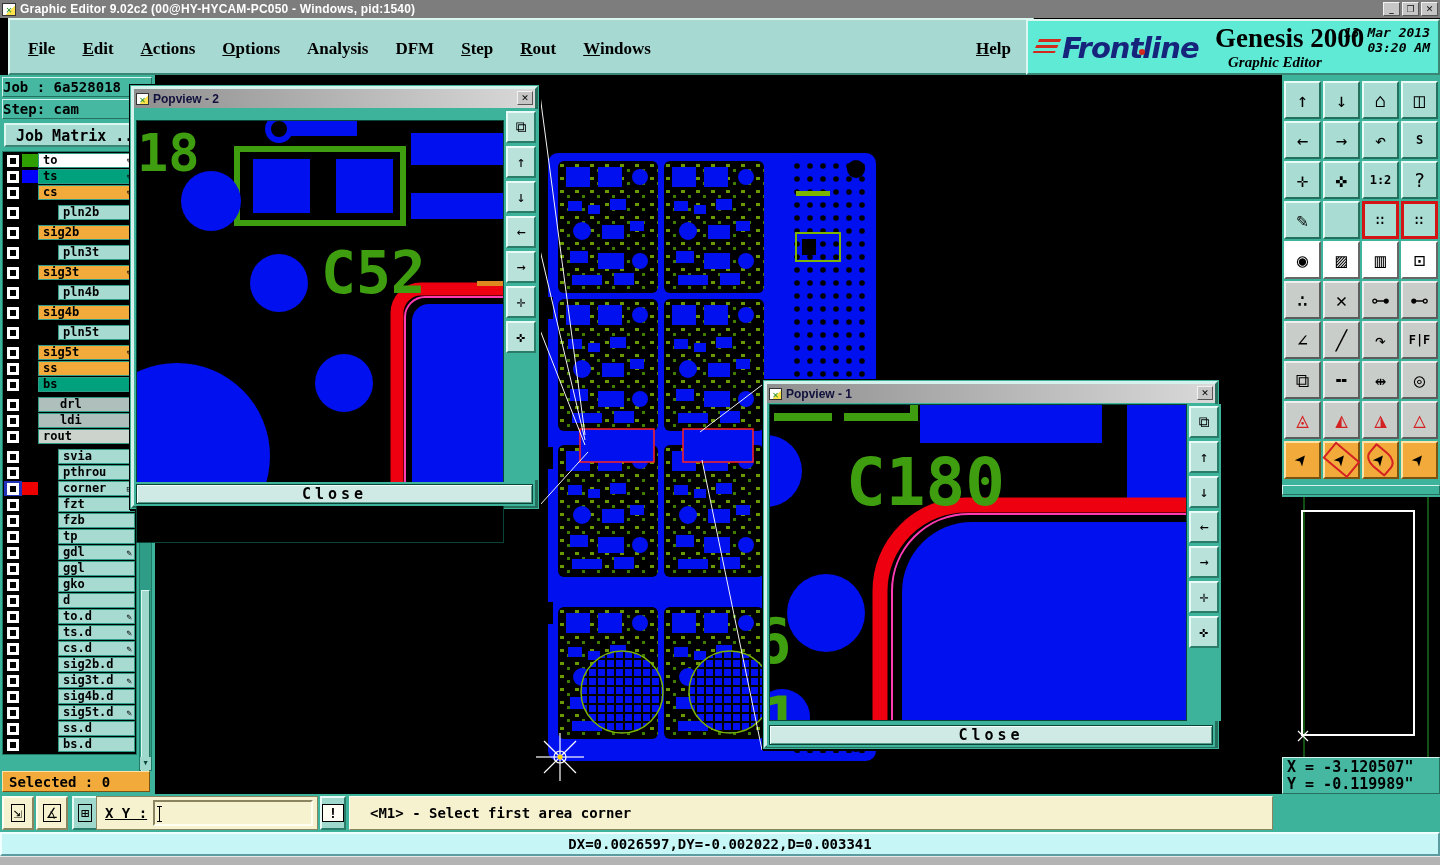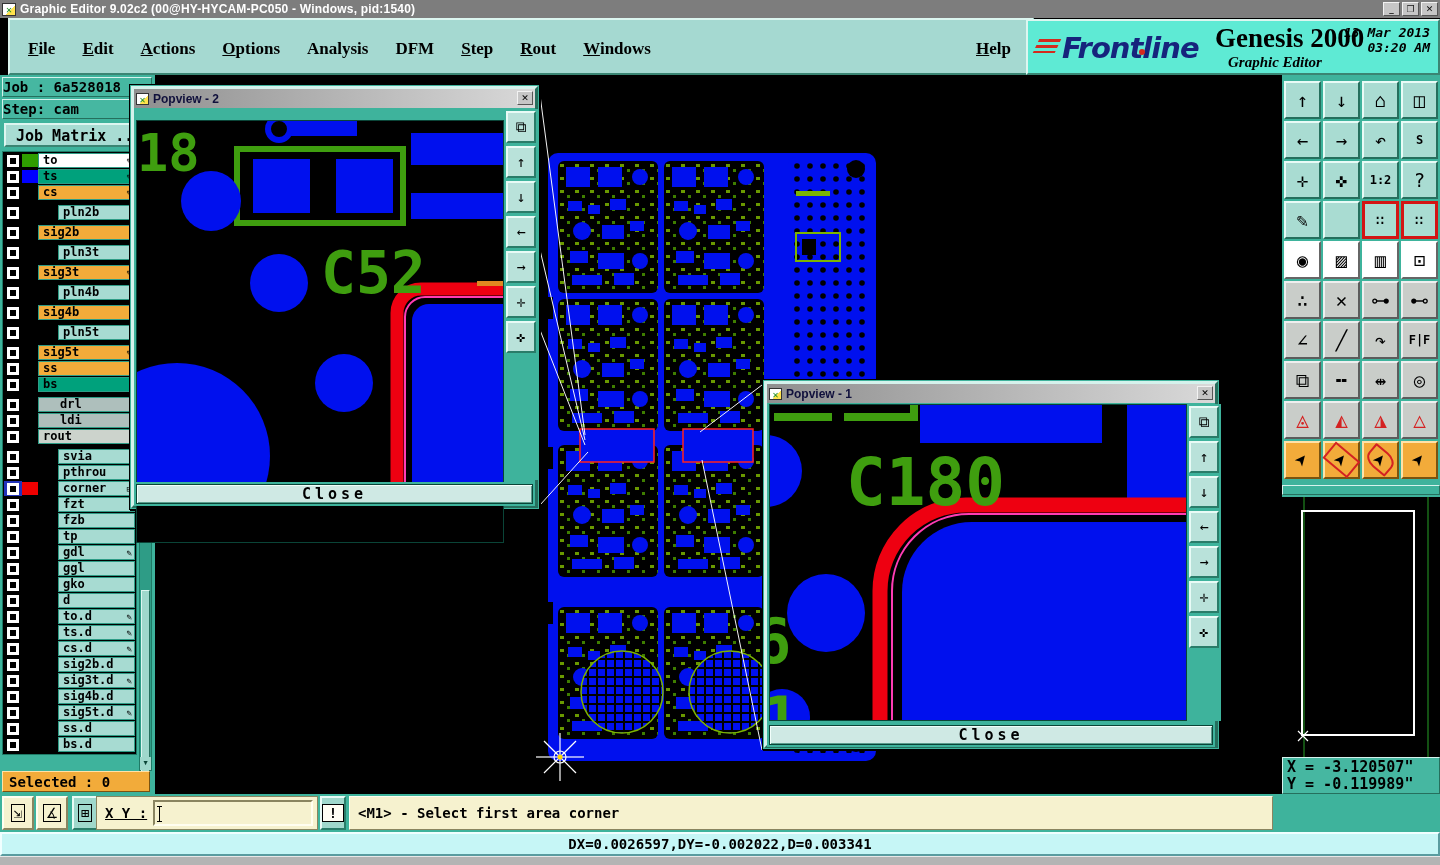--- a/index.html
+++ b/index.html
@@ -139,21 +139,21 @@
   .xyinput { flex:1; height:26px; margin-right:4px; background:#f6f2cf; border:2px solid;
     border-color:#8a8560 #fffef0 #fffef0 #8a8560; position:relative; font:14px "DejaVu Sans Mono", monospace; }
   .xyinput .caret { position:absolute; left:4px; top:4px; width:1px; height:16px; background:#000; }
   .xyinput .caret::before, .xyinput .caret::after { content:""; position:absolute; left:-2px; width:5px; height:1px; background:#000; }
   .xyinput .caret::after { bottom:0; }
   .alertbtn { position:absolute; left:320px; top:2px; width:26px; height:34px; background:#9fd8cc;
     border:2px solid; border-color:#e8fbf6 #2a7c69 #2a7c69 #e8fbf6; display:flex; align-items:center; justify-content:center; }
   .alertbtn .gl { border:1px solid #000; background:#fffef4; padding:0 6px; font:bold 14px "DejaVu Sans Mono", monospace; }
   .msgbar { position:absolute; left:349px; top:2px; width:924px; height:34px; background:#f6f2cf;
     border:1px solid; border-color:#fffef0 #8a8560 #8a8560 #fffef0; display:flex; align-items:center;
-    font:bold 14px "DejaVu Sans Mono", monospace; padding-left:8px; color:#000; }
+    font:bold 14px "DejaVu Sans Mono", monospace; padding-left:20px; color:#000; }
   .statusbar { position:absolute; left:0; top:832px; width:1440px; height:24px; background:#c6f6f6;
     border:2px solid; border-color:#f0ffff #5a9ca0 #5a9ca0 #f0ffff; display:flex; align-items:center;
     justify-content:center; font:bold 14px "DejaVu Sans Mono", monospace; color:#000; z-index:6; }
   .bottomstrip { position:absolute; left:0; top:856px; width:1440px; height:9px; background:#b4b4b4;
     border-top:1px solid #e8e8e8; z-index:6; }
 
   text { font-family:"DejaVu Sans Mono", monospace; font-weight:bold; }
 </style>
 </head>
 <body>

